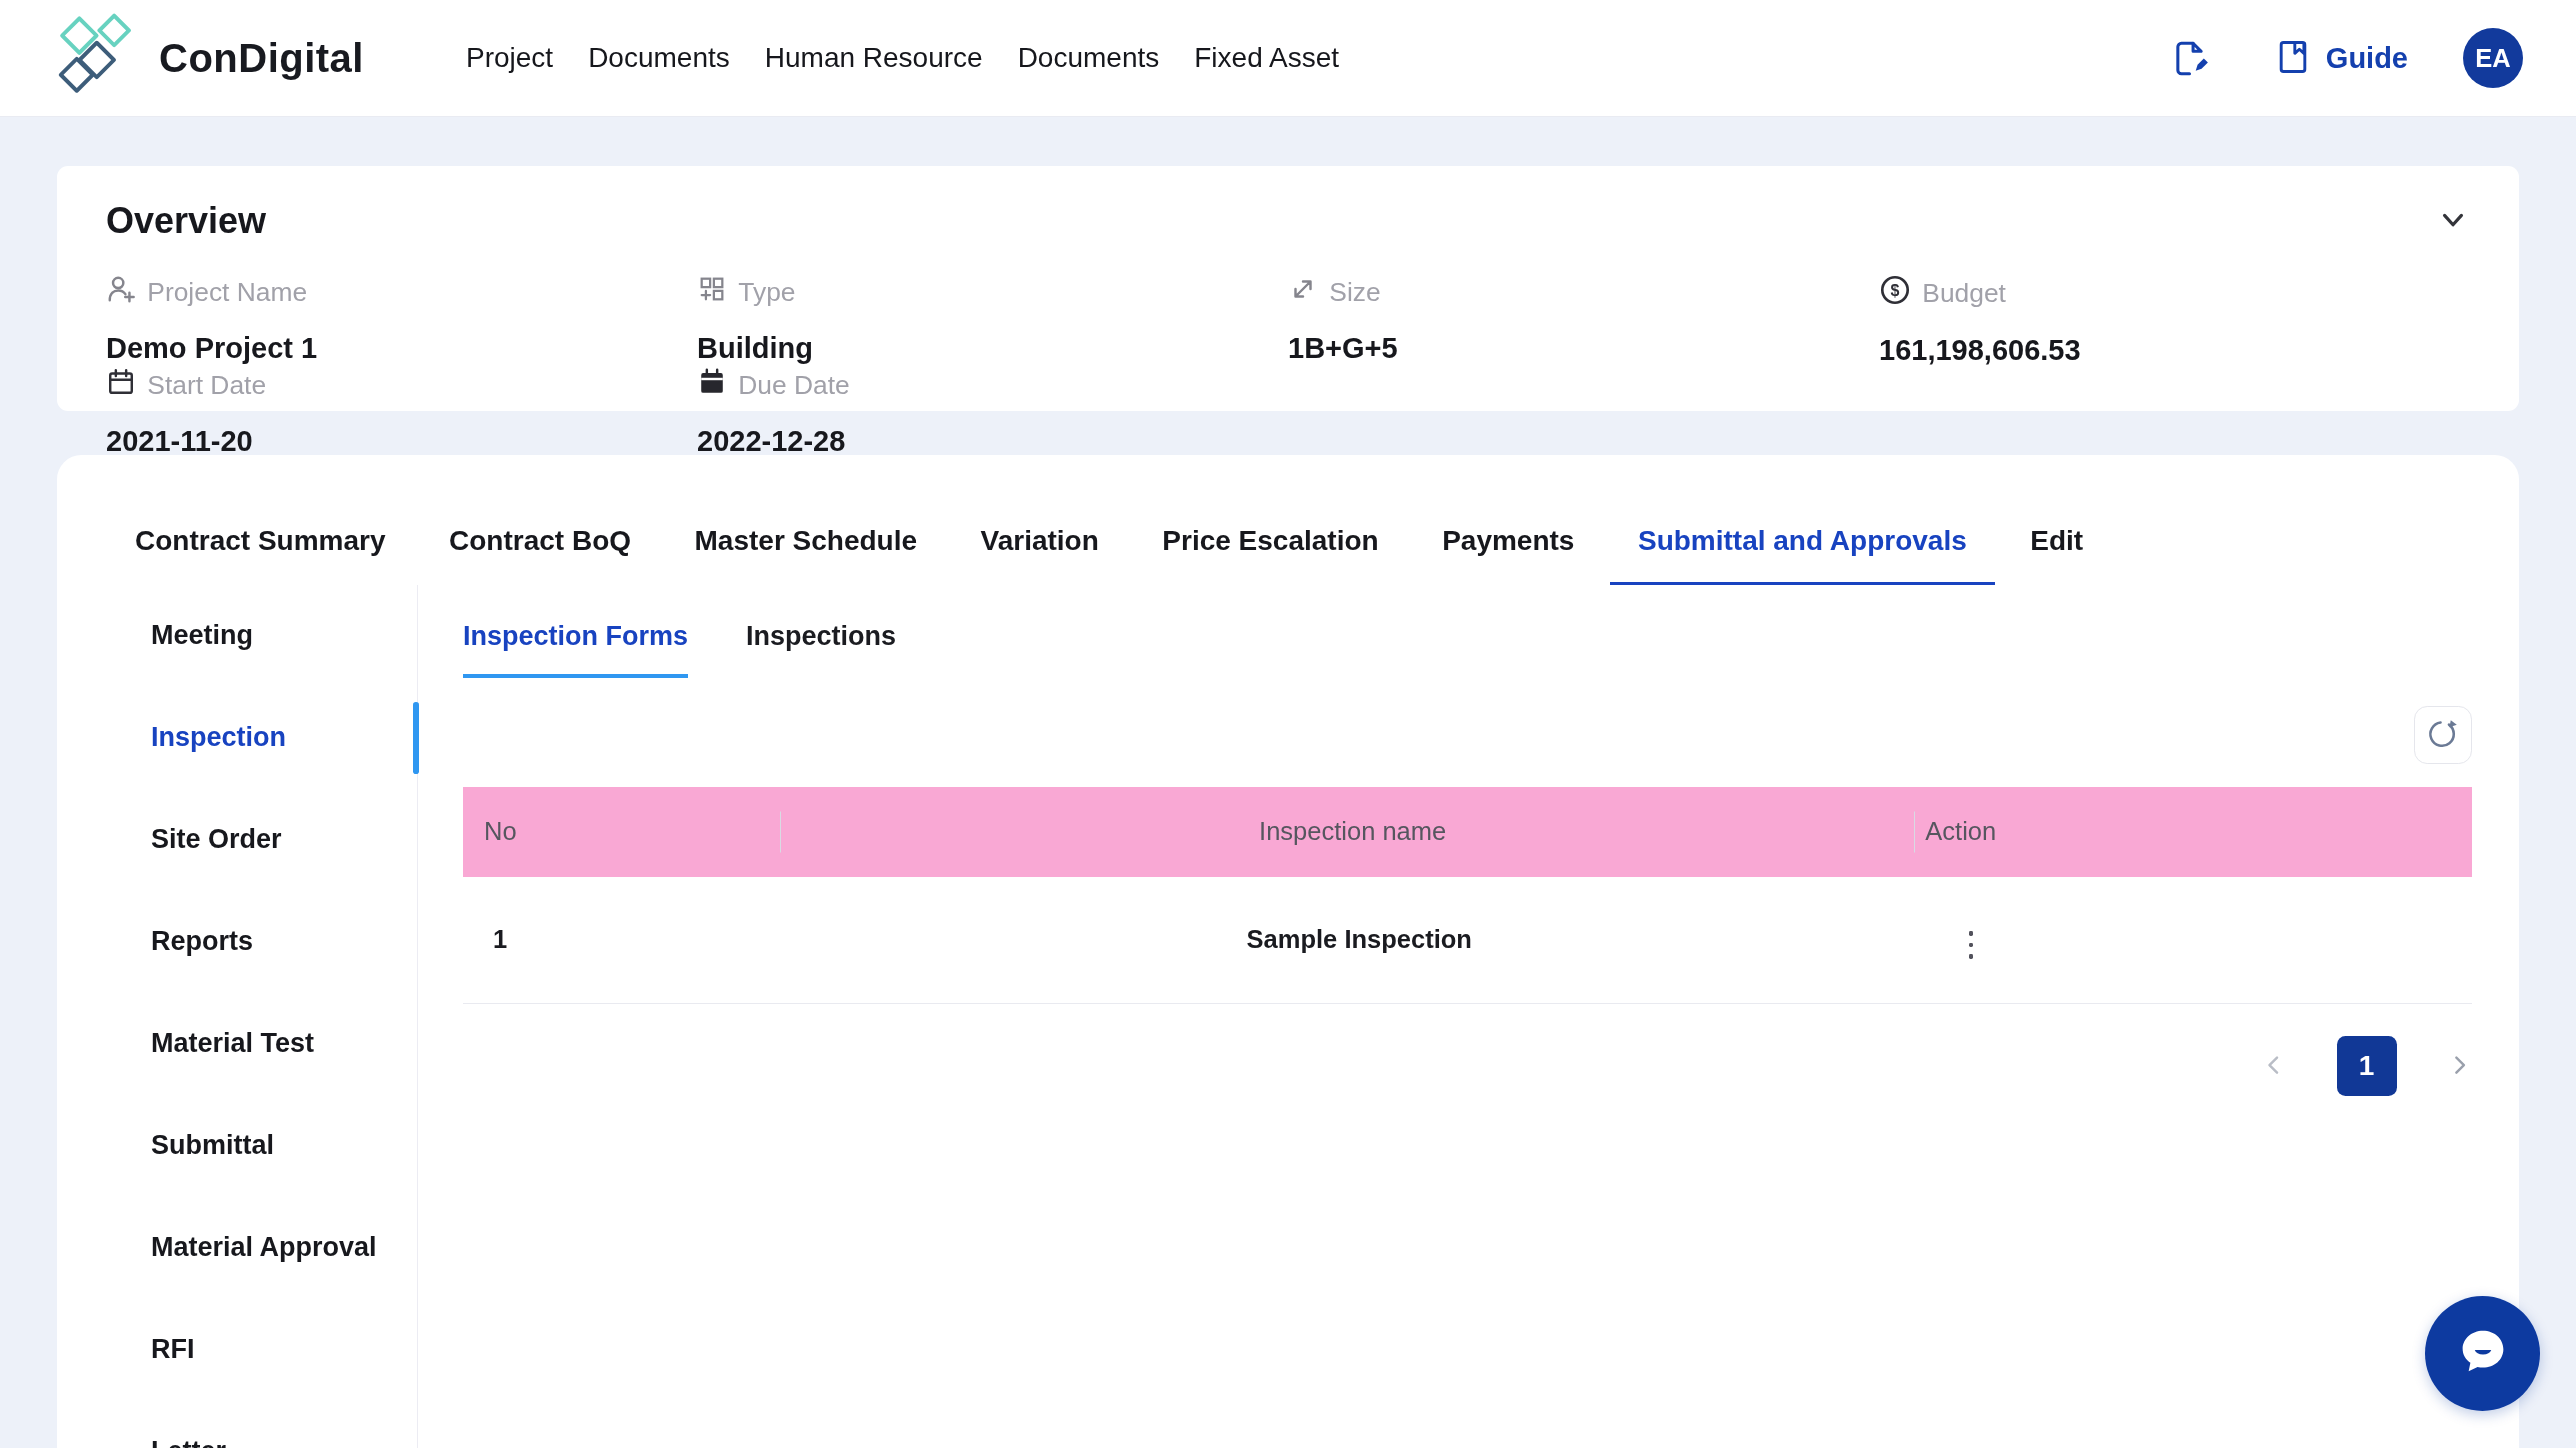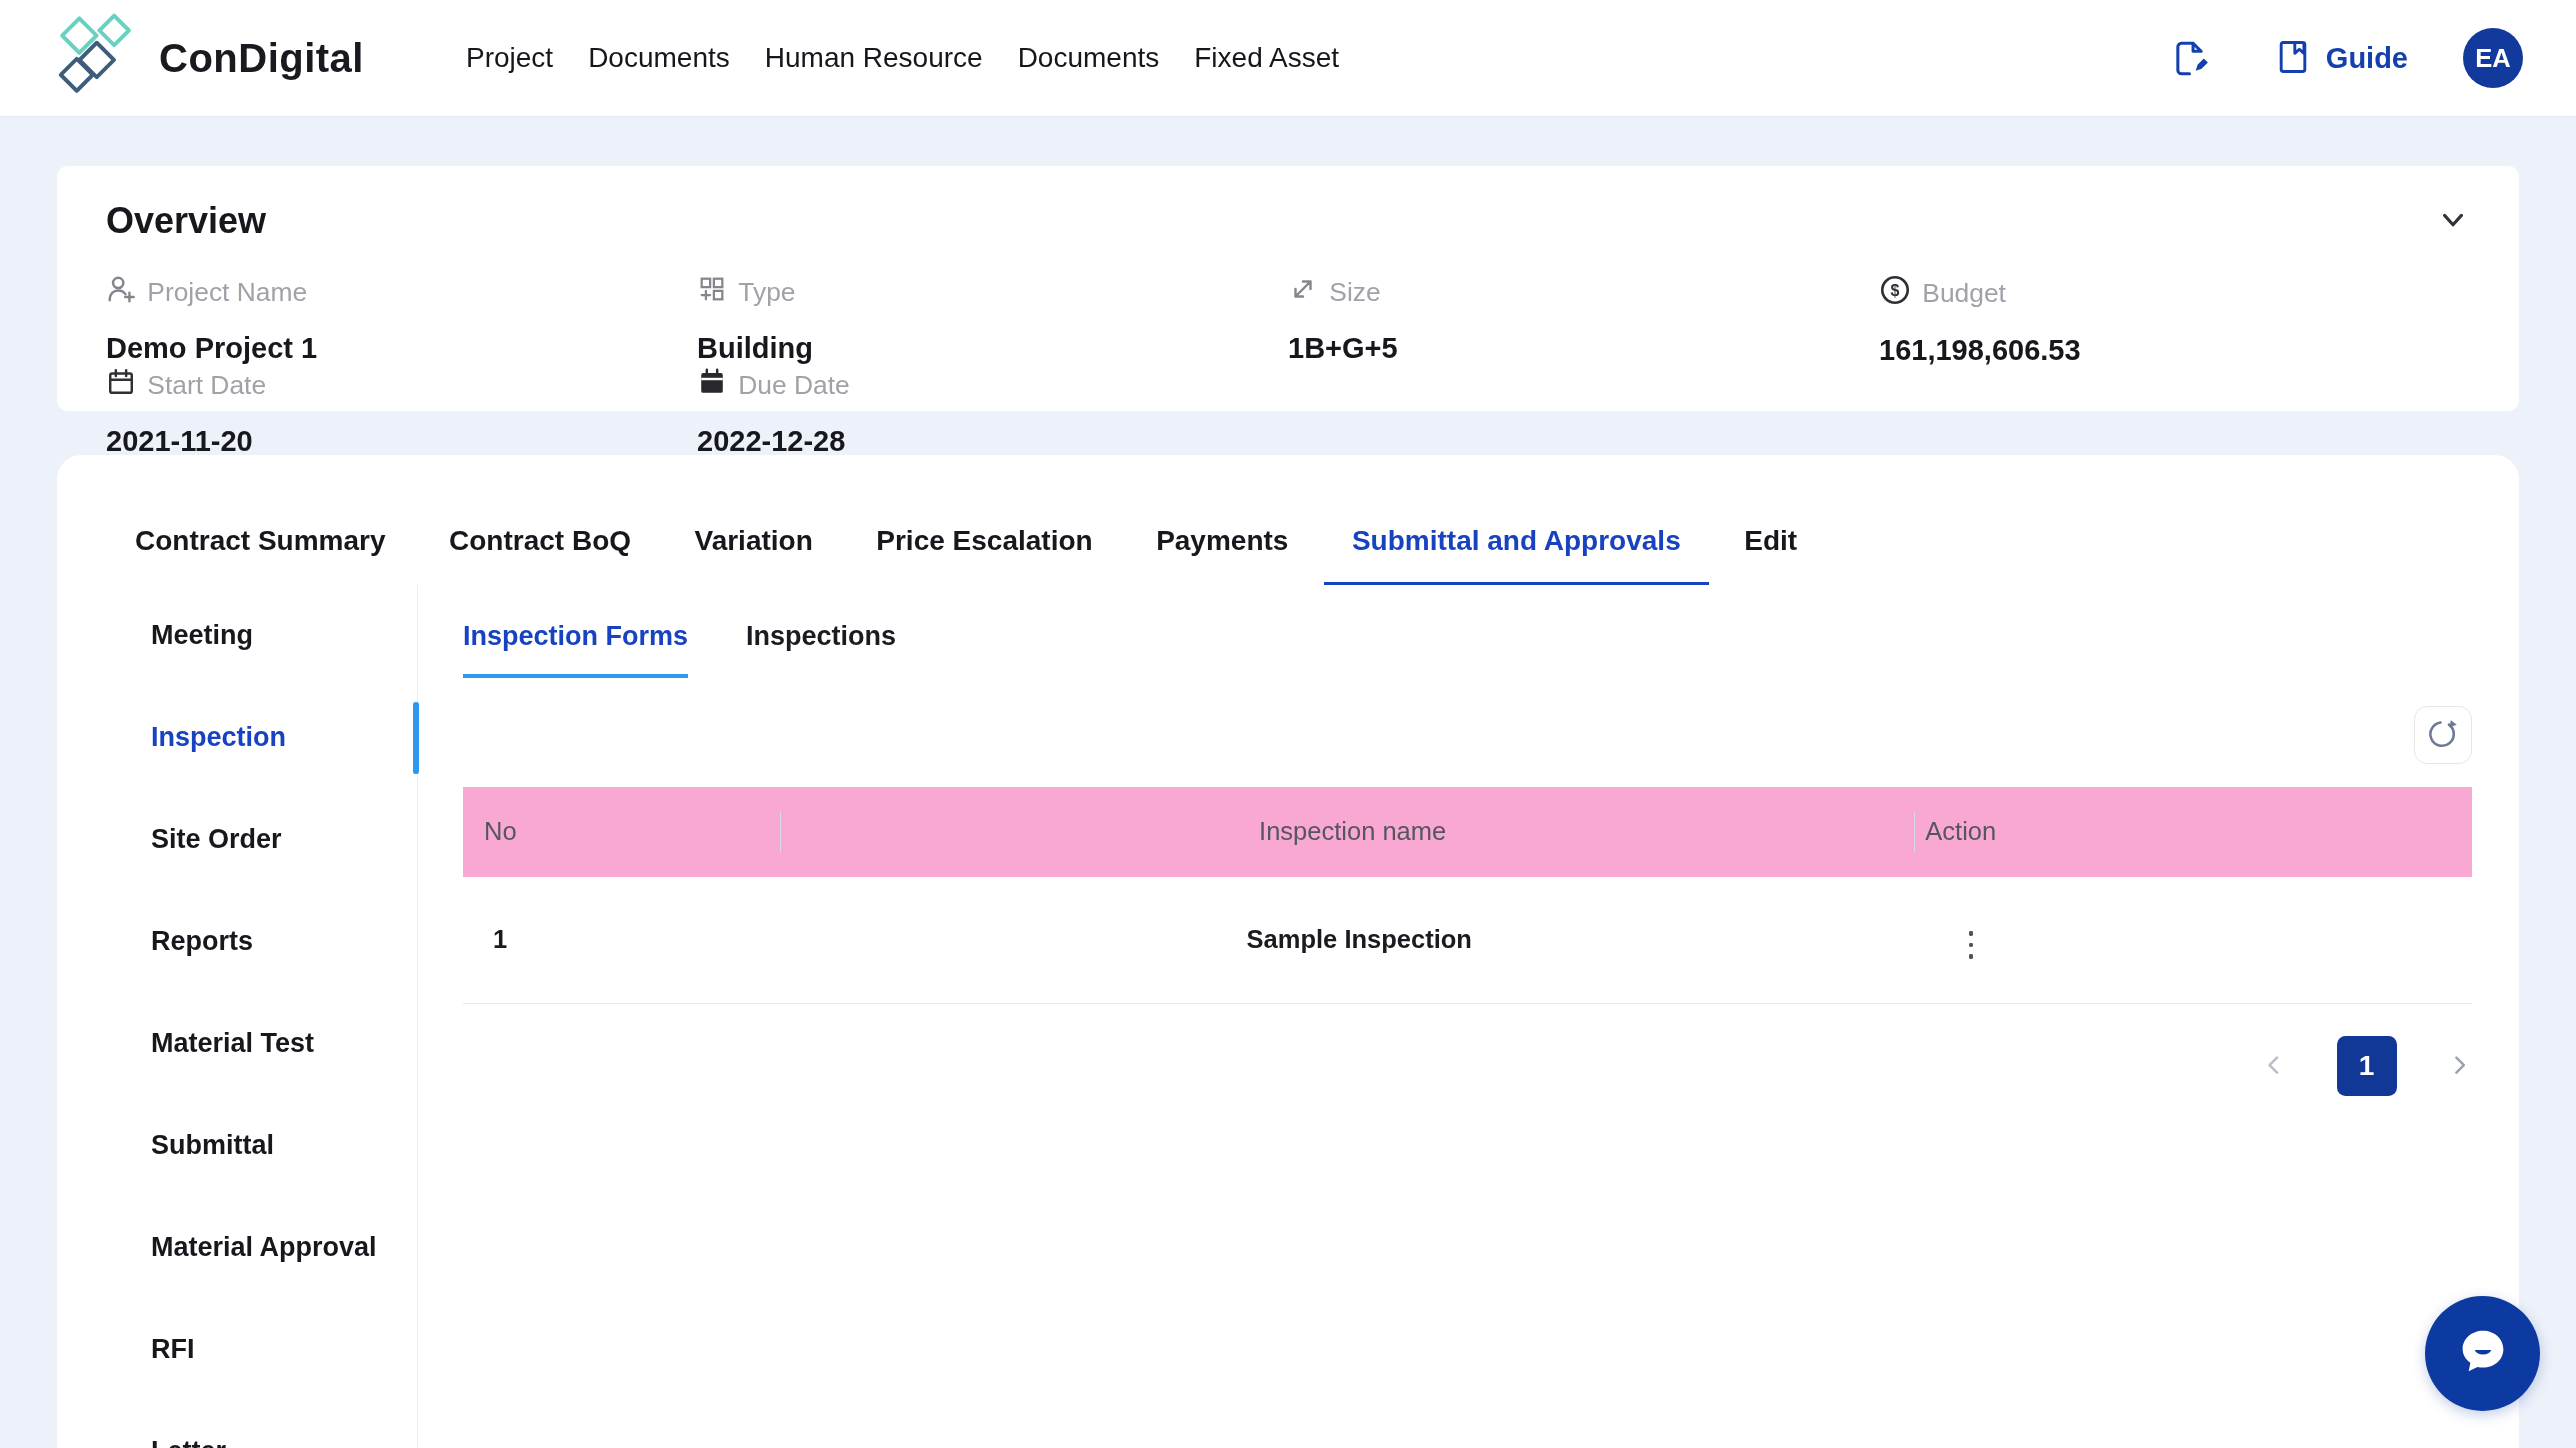--- a/index.html
+++ b/index.html
@@ -208,20 +208,21 @@
       </div>
 
     </div>
   </section>
 
   <section class="main-card">
 
     <div class="tabs">
       <span class="tab">Contract Summary</span>
       <span class="tab">Contract BoQ</span>
+      <span class="tab">Master Schedule</span>
       <span class="tab">Variation</span>
       <span class="tab">Price Escalation</span>
       <span class="tab">Payments</span>
       <span class="tab active">Submittal and Approvals</span>
       <span class="tab">Edit</span>
     </div>
 
     <div class="content-row">
       <aside class="sidebar">
         <div class="sb-item">Meeting</div>

